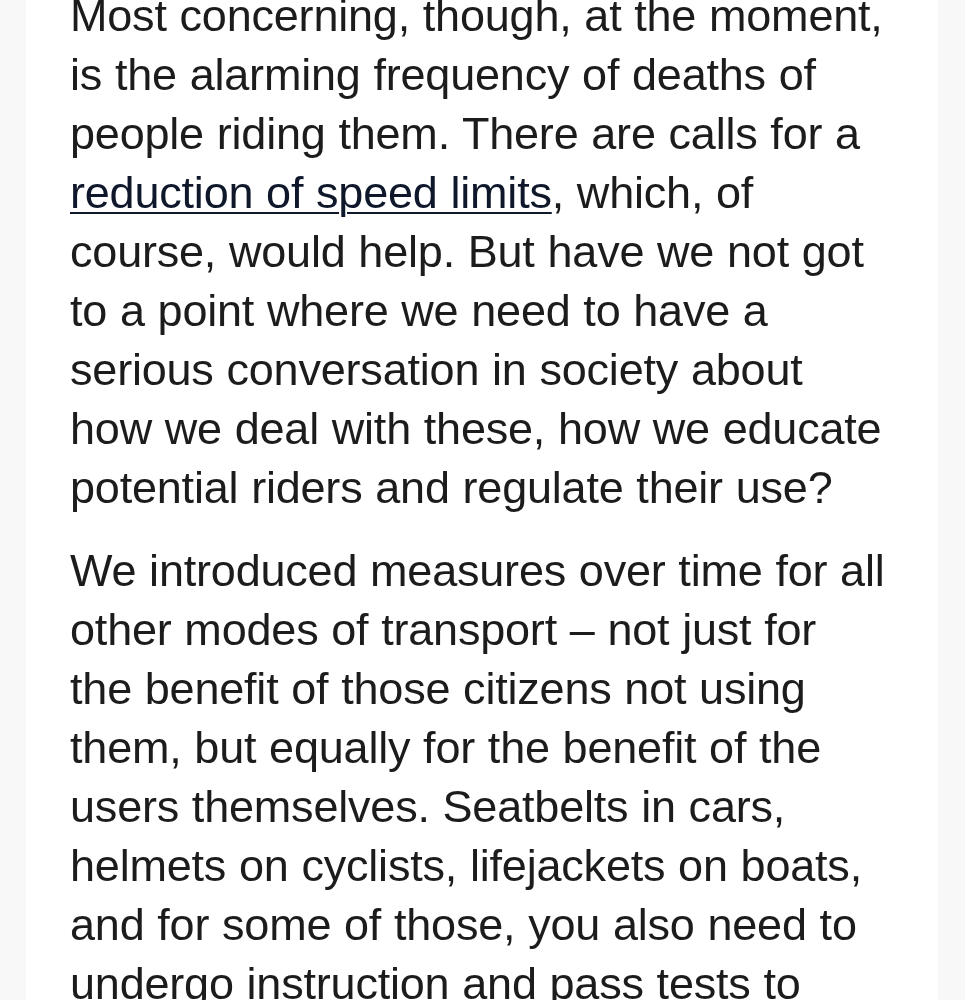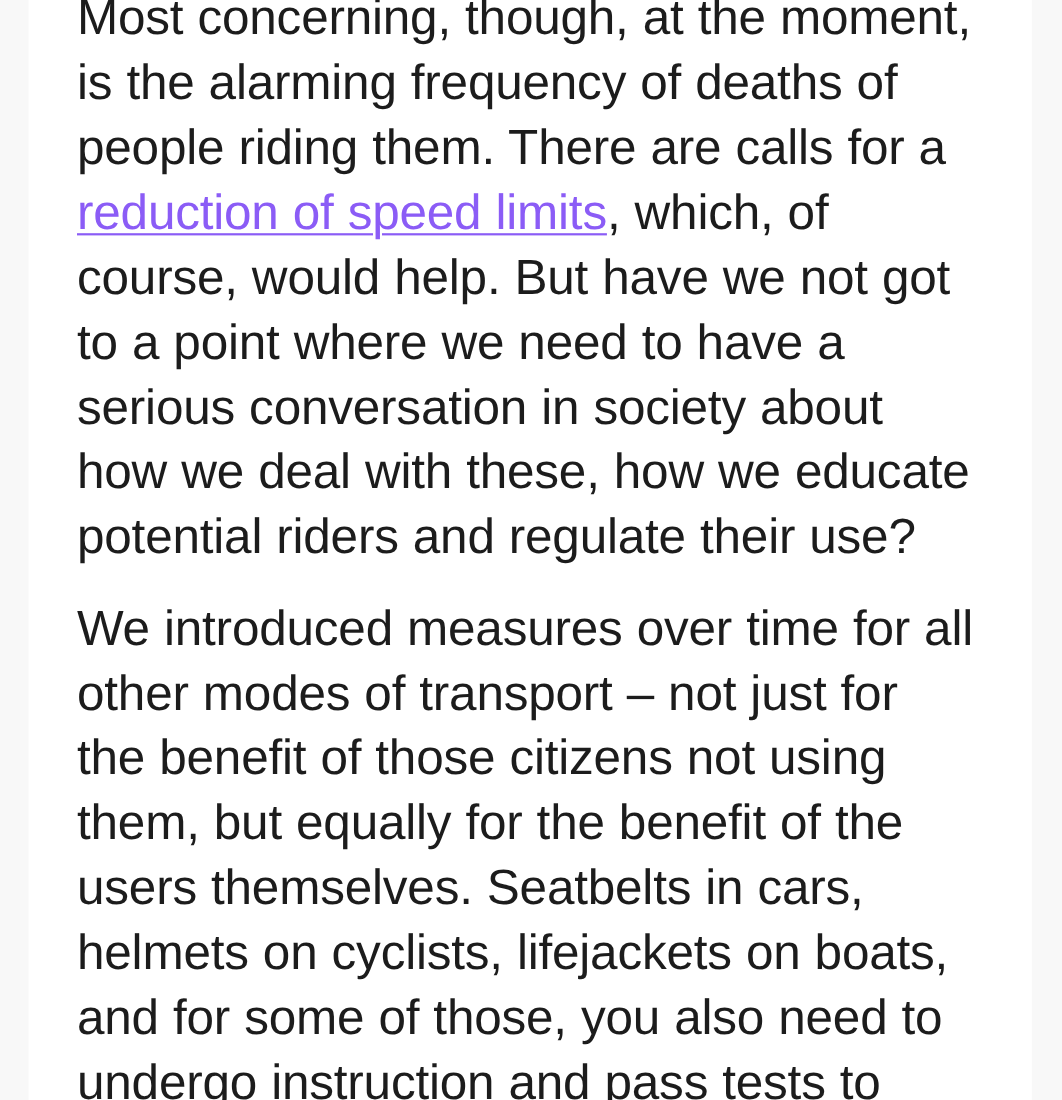--- a/index.html
+++ b/index.html
@@ -50,21 +50,21 @@
     word-spacing: 0.5px;
     font-weight: 400;
     -webkit-font-smoothing: antialiased;
   }
 
   .para:last-child {
     margin-bottom: 0;
   }
 
   a.inline-link {
-    color: #8b5cf6;
+    color: #0f172a;
     text-decoration: underline;
     text-decoration-thickness: 2px;
     text-underline-offset: 4px;
     cursor: pointer;
   }
 </style>
 </head>
 <body>
 
 <div id="page">

